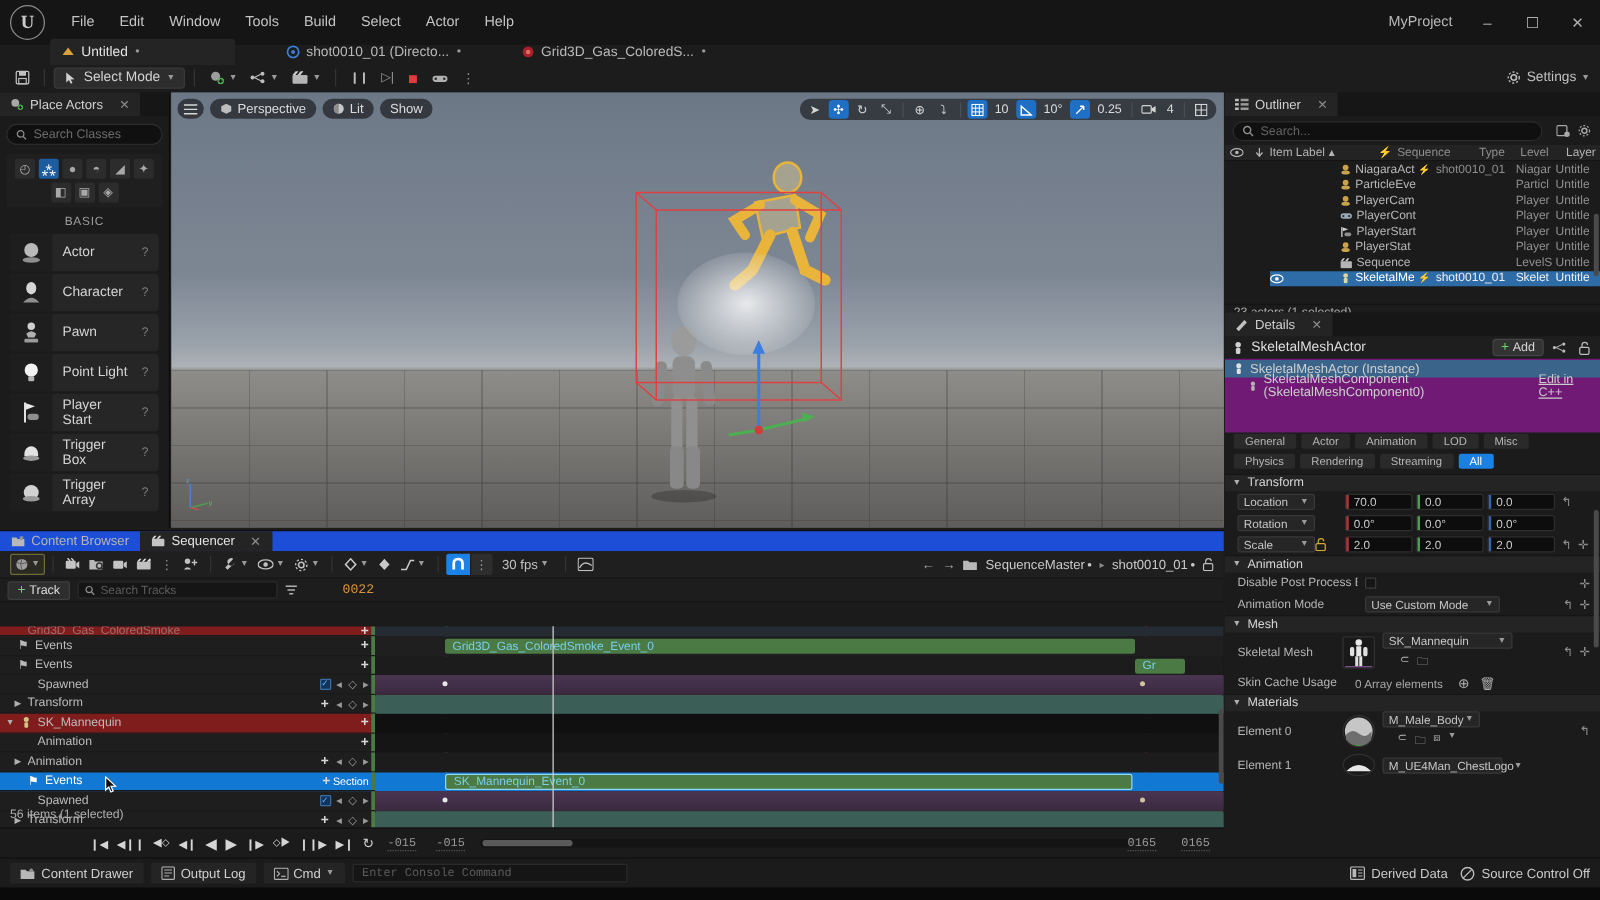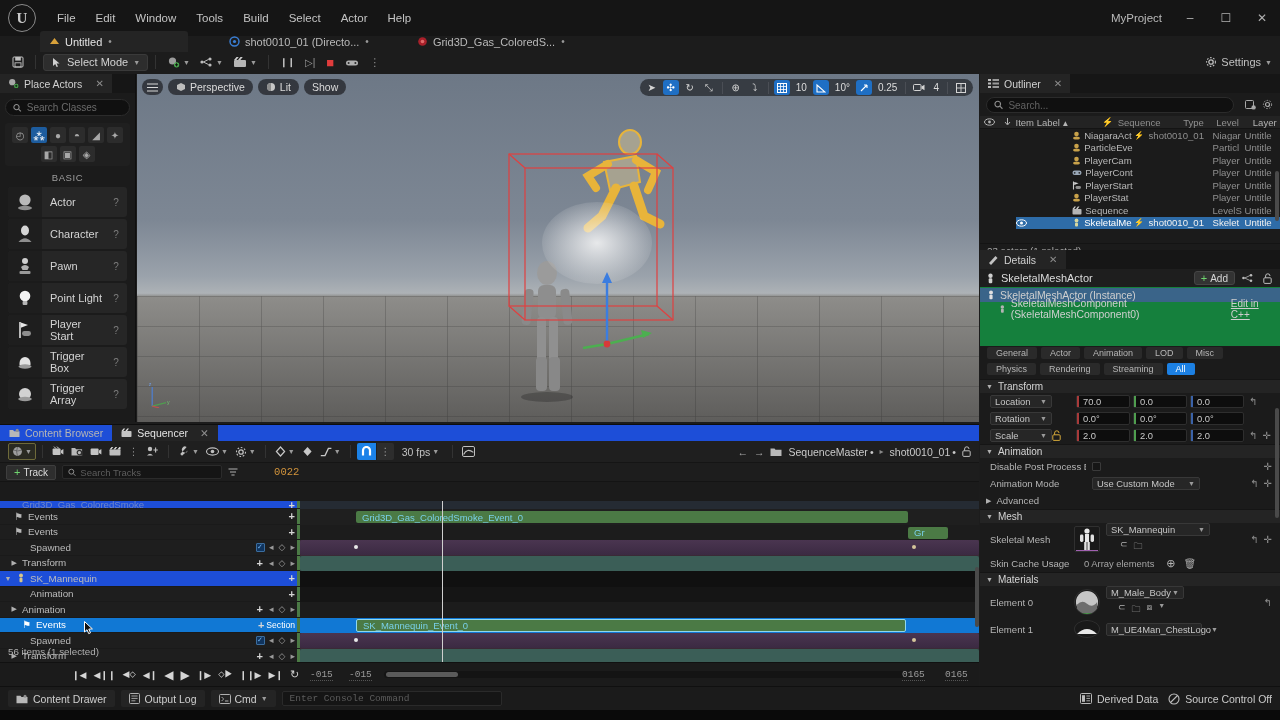--- a/index.html
+++ b/index.html
@@ -88,21 +88,21 @@
   .ol-c-lvl { width:40px; color:#909090; overflow:hidden; white-space:nowrap; }
   .ol-footer { height:14px; display:flex; align-items:center; padding-left:7px; font-size:9.8px; color:#aaa; background:#1b1b1b; border-top:1px solid #141414; }
   .scrollthumb { position:absolute; right:1px; width:4px; background:#4a4a4a; border-radius:2px; }
 
   
   .details { position:absolute; left:980px; top:250px; width:300px; height:436px; background:#1b1b1b; }
   .det-actorline { height:18px; display:flex; align-items:center; padding:0 5px; gap:5px; background:#1e1e1e; }
   .det-actorname { font-size:11px; color:#dcdcdc; flex:1; }
   .btn-add { height:14px; background:#333; border:1px solid #454545; border-radius:3px; display:flex; align-items:center; gap:3px; padding:0 6px; font-size:10px; color:#d6d6d6; }
   .plus-g { color:#6fd46f; font-size:11px; line-height:1; }
-  .det-tree { background:#15803d; padding:1px 0 4px 0; }
+  .det-tree { background:#701a75; padding:1px 0 4px 0; }
   .det-treerow { height:14px; display:flex; align-items:center; gap:4px; padding-left:6px; font-size:10.4px; color:#cfcfcf; }
   .det-treerow.sel { background:#3a6489; }
   .cpp-link { margin-left:auto; margin-right:6px; font-size:10px; color:#cdcdcd; text-decoration:underline; }
   .det-search { margin:5px 6px 4px 6px; height:16px; background:#101010; border:1px solid #2b2b2b; border-radius:8px; display:flex; align-items:center; padding:0 7px; gap:5px; }
   .det-search input { background:transparent; border:none; outline:none; color:#9a9a9a; font-size:10px; width:100%; font-family:"Liberation Sans",sans-serif; }
   .det-search input::placeholder { color:#5f5f5f; }
   .filt-row { display:flex; flex-wrap:wrap; gap:4px; padding:1px 7px 4px 7px; }
   .filt { height:12px; padding:0 9px; border-radius:2px; background:#2a2a2a; font-size:9px; color:#b6b6b6; display:flex; align-items:center; }
   .filt.on { background:#1c80e3; color:#fff; }
   .sec-hdr { height:14px; background:#242424; display:flex; align-items:center; gap:5px; padding-left:6px; font-size:10px; color:#d4d4d4; border-top:1px solid #151515; }
@@ -131,21 +131,21 @@
   .sq-trackbar { height:19px; background:#1d1d1d; display:flex; align-items:center; padding-left:6px; gap:6px; border-bottom:1px solid #141414; }
   .btn-track { height:15px; background:#2e2e2e; border:1px solid #3e3e3e; border-radius:2px; display:flex; align-items:center; gap:3px; padding:0 7px; font-size:10px; color:#dcdcdc; }
   .tracksearch { flex:0 0 160px; height:14px; background:#151515; border:1px solid #2b2b2b; border-radius:2px; display:flex; align-items:center; gap:4px; padding:0 5px; }
   .tracksearch input { background:transparent; border:none; outline:none; color:#9a9a9a; font-size:9.5px; width:100%; font-family:"Liberation Sans",sans-serif; }
   .tracksearch input::placeholder { color:#5d5d5d; }
   .frame-cur { font-size:10.5px; color:#d4953c; margin-left:30px; font-family:"Liberation Mono",monospace; }
 
   .sq-body { position:absolute; top:76px; left:0; width:979px; height:162px; display:flex; }
   .tracklist { width:300px; background:#1e1e1e; position:relative; overflow:hidden; }
   .trk { height:15.5px; display:flex; align-items:center; font-size:9.8px; color:#bcbcbc; border-bottom:1px solid #1a1a1a; position:relative; }
-  .trk.group { background:#1d4ed8; }
+  .trk.group { background:#7f1d1d; }
   .trk.sel { background:#1178d4; color:#fff; }
   .trk-name { flex:1; overflow:hidden; white-space:nowrap; }
   .trk-right { display:flex; align-items:center; gap:3px; padding-right:5px; color:#9a9a9a; font-size:9px; }
   .trk-plus { color:#d6d6d6; font-size:11px; font-weight:bold; }
   .trk-colorbar { position:absolute; right:0; top:0; bottom:0; width:3px; }
 
   .timeline { flex:1; position:relative; background:#1a1a1a; overflow:hidden; }
   .playhead { position:absolute; top:-22px; bottom:0; width:1px; background:#cfcfcf; }
   .range-start { position:absolute; top:-22px; bottom:0; width:2px; background:#3c7a3c; }
   .range-end { position:absolute; top:-22px; bottom:0; width:2px; background:#8c2f2f; }
@@ -848,24 +848,20 @@
       <div class="reset-ic" style="margin-left:auto;margin-right:8px">✛</div>
     </div>
     <div class="prop-row">
       <div class="prop-lbl" style="width:96px">Animation Mode</div>
       <div class="combo" style="width:108px;margin-left:6px">
         <span>Use Custom Mode</span>
         <span class="caret">▼</span>
       </div>
       <div class="reset-ic" style="margin-left:auto">↰</div>
       <div class="reset-ic" style="margin-right:8px">✛</div>
-    </div>
-    <div class="prop-row" style="padding-left:6px">
-      <span class="tri" style="margin-right:5px">▶</span>
-      <span>Advanced</span>
     </div>
 
     <div class="sec-hdr">
       <span class="tri">▼</span>
       <span>Mesh</span>
     </div>
     <div style="display:flex;align-items:center;height:32px;padding-left:10px">
       <div class="prop-lbl" style="width:84px;font-size:9.6px;color:#b4b4b4">Skeletal Mesh</div>
       <div class="thumb-box">
         <svg width="22" height="24" viewBox="0 0 22 24">

